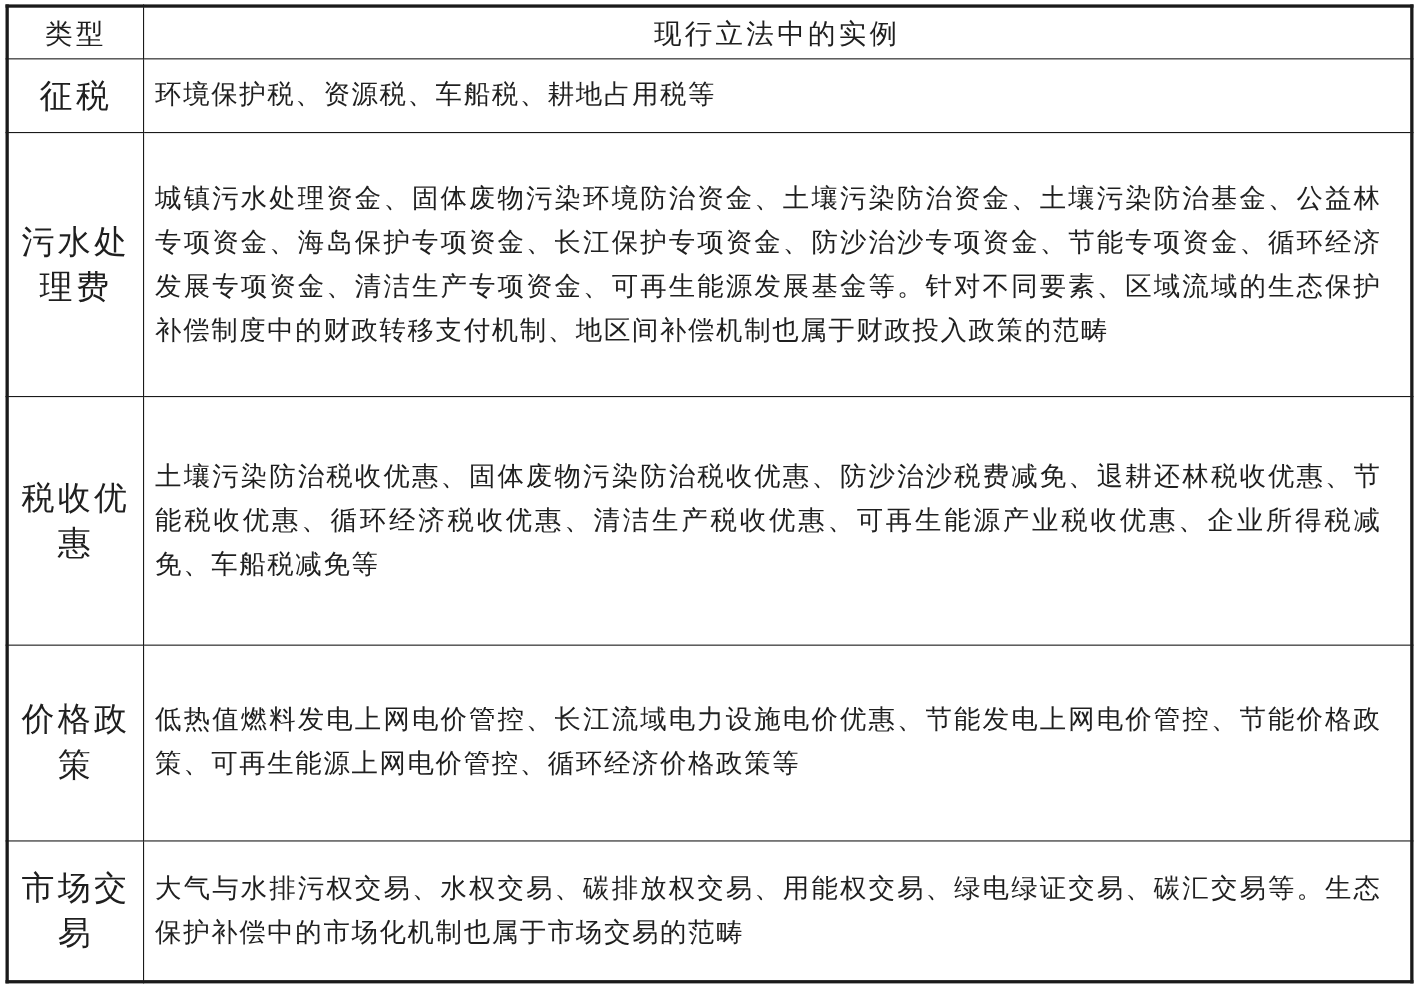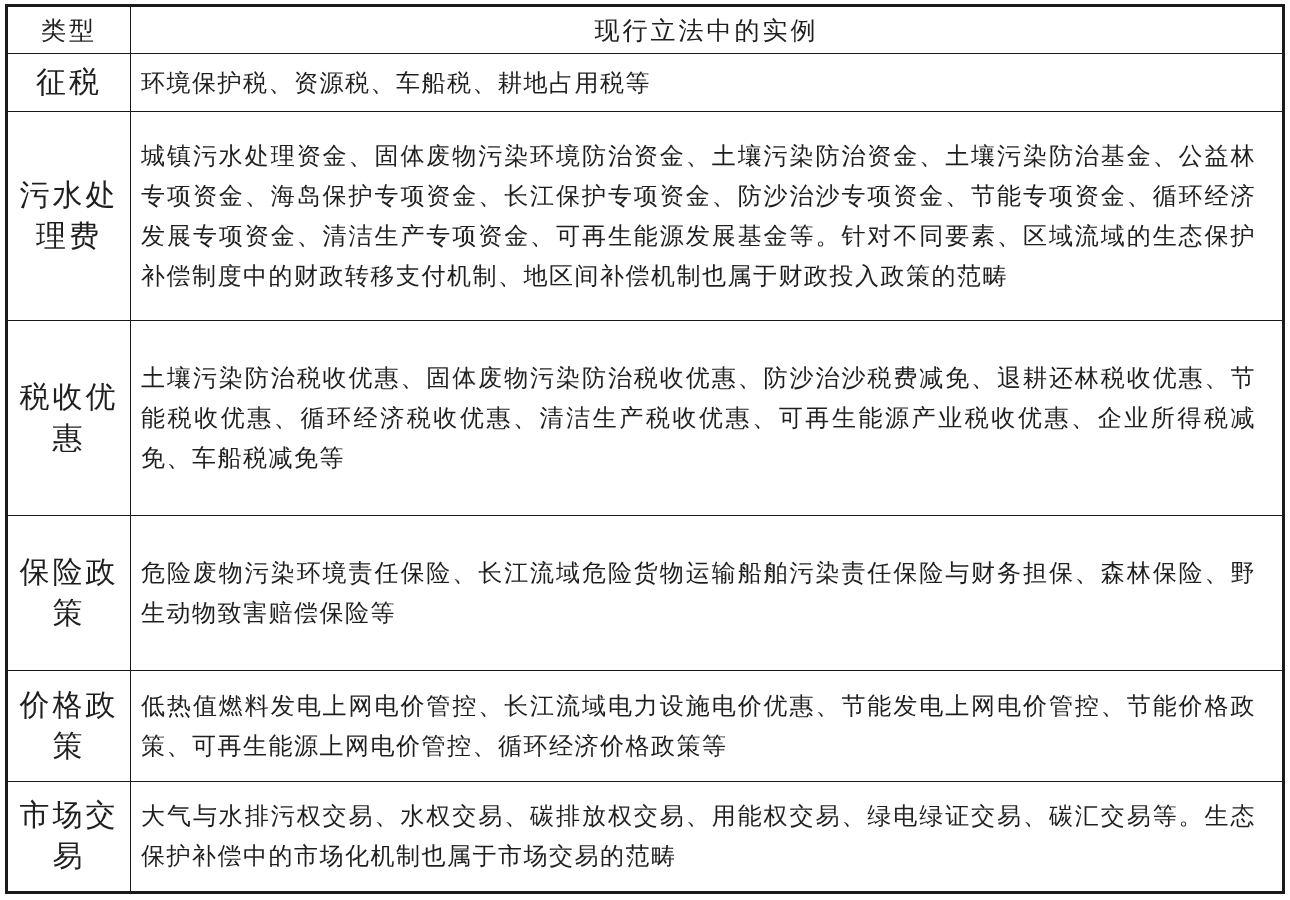--- a/index.html
+++ b/index.html
@@ -89,24 +89,20 @@
     <td class="type-cell">污水处理费</td>
     <td class="examples-cell">城镇污水处理资金、固体废物污染环境防治资金、土壤污染防治资金、土壤污染防治基金、公益林专项资金、海岛保护专项资金、长江保护专项资金、防沙治沙专项资金、节能专项资金、循环经济发展专项资金、清洁生产专项资金、可再生能源发展基金等。针对不同要素、区域流域的生态保护补偿制度中的财政转移支付机制、地区间补偿机制也属于财政投入政策的范畴</td>
   </tr>
 
   <tr>
     <td class="type-cell">税收优惠</td>
     <td class="examples-cell">土壤污染防治税收优惠、固体废物污染防治税收优惠、防沙治沙税费减免、退耕还林税收优惠、节能税收优惠、循环经济税收优惠、清洁生产税收优惠、可再生能源产业税收优惠、企业所得税减免、车船税减免等</td>
   </tr>
 
 
-  <tr>
-    <td class="type-cell">保险政策</td>
-    <td class="examples-cell">危险废物污染环境责任保险、长江流域危险货物运输船舶污染责任保险与财务担保、森林保险、野生动物致害赔偿保险等</td>
-  </tr>
 
   <tr>
     <td class="type-cell">价格政策</td>
     <td class="examples-cell">低热值燃料发电上网电价管控、长江流域电力设施电价优惠、节能发电上网电价管控、节能价格政策、可再生能源上网电价管控、循环经济价格政策等</td>
   </tr>
 
 
   <tr>
     <td class="type-cell">市场交易</td>
     <td class="examples-cell">大气与水排污权交易、水权交易、碳排放权交易、用能权交易、绿电绿证交易、碳汇交易等。生态保护补偿中的市场化机制也属于市场交易的范畴</td>

